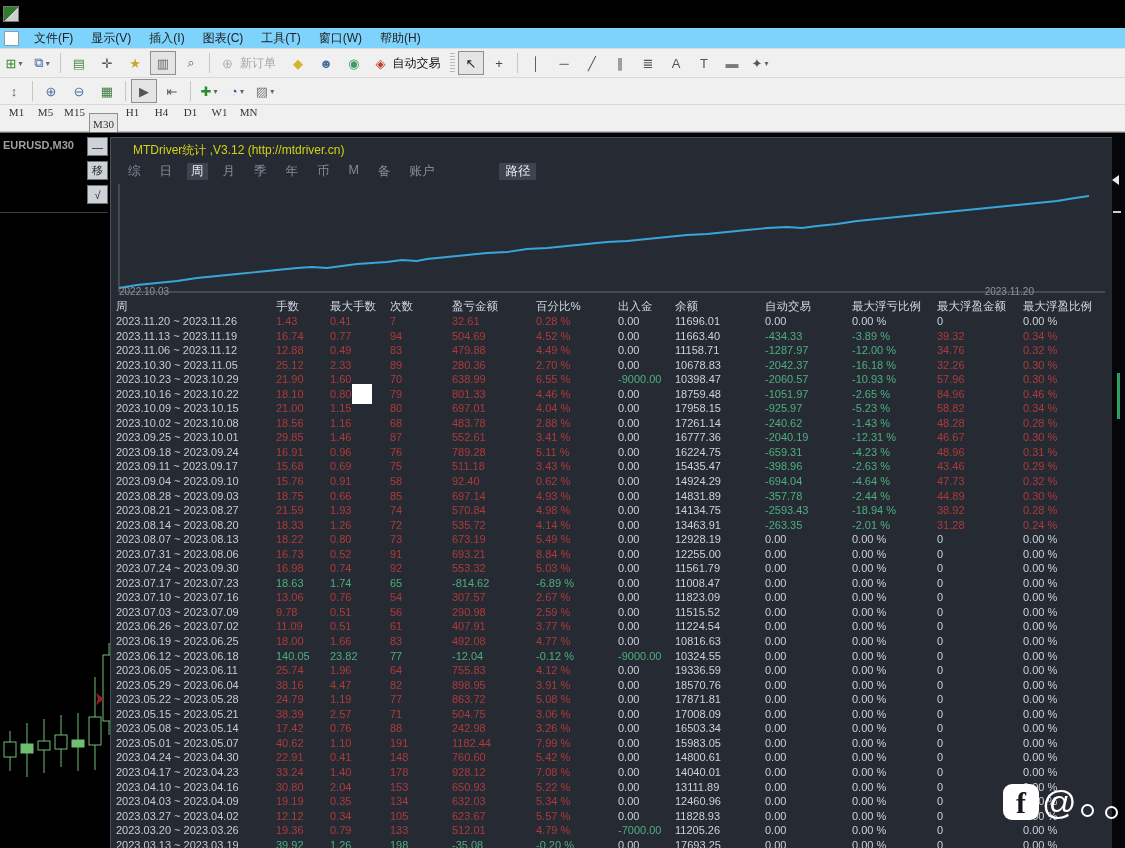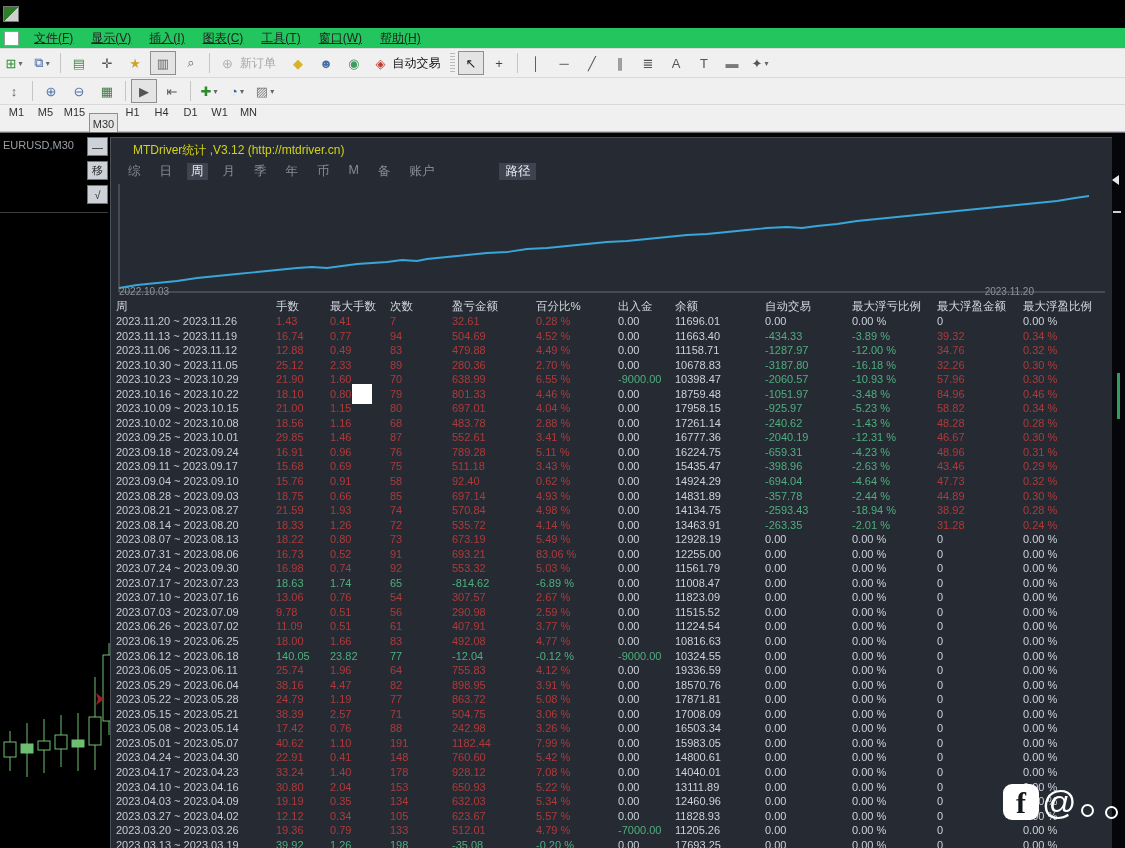--- a/index.html
+++ b/index.html
@@ -1,40 +1,40 @@
 <!DOCTYPE html>
 <html><head>
 <meta charset="utf-8">
 <style>
   html,body{margin:0;padding:0;background:#000;}
   body{width:1125px;height:848px;overflow:hidden;font-family:"Liberation Sans",sans-serif;position:relative;}
   
   .titlebar{height:28px;background:#000;color:#fff;display:flex;align-items:center;font-size:12.5px;}
   .app-icon{width:14px;height:14px;margin:0 8px 0 3px;background:linear-gradient(135deg,#2d7d2d 0 50%,#cfcfcf 50% 100%);border:1px solid #777;}
-  .menubar{height:20px;background:#22c55e;display:flex;align-items:center;font-size:12px;color:#222;border-bottom:1px solid #dcdcdc;text-decoration:underline;}
+  .menubar{height:20px;background:#7dd3fc;display:flex;align-items:center;font-size:12px;color:#222;border-bottom:1px solid #dcdcdc;}
   .menu-doc{width:13px;height:13px;border:1px solid #9a9a9a;background:#fff;margin:0 6px 0 4px;}
   .menu-item{padding:1px 9px;cursor:default;}
   .tbrow{background:#f0f0f0;display:flex;align-items:center;border-bottom:1px solid #d9d9d9;}
   .tb1{height:28px;}
   .tb2{height:26px;}
   .tfbar{height:26px;background:#f0f0f0;display:flex;align-items:center;border-bottom:1px solid #c0c0c0;padding-left:2px;}
   .btn{min-width:24px;height:22px;display:flex;align-items:center;justify-content:center;font-size:13px;color:#555;margin:0 1px;border:1px solid transparent;}
   .btn.pressed{background:#e4e4e4;border:1px solid #8f8f8f;}
   .btn.disabled{color:#b0b0b0;}
   .caret{font-size:8px;color:#666;margin-left:2px;}
   .sep{width:1px;height:20px;background:#c6c6c6;margin:0 4px;}
   .grip{width:5px;height:20px;margin:0 2px;background:repeating-linear-gradient(#bbb 0 1px,transparent 1px 3px);}
   .tb-label{font-size:12px;color:#111;margin-left:7px;}
   .tb-label.gray{color:#a6a6a6;}
   .tf-btn{min-width:27px;height:20px;display:flex;align-items:center;justify-content:center;font-size:11px;color:#333;border:1px solid transparent;}
   .tf-btn.pressed{background:#e6e6e6;border:1px solid #8f8f8f;margin-top:12px;}
   
   .main{position:relative;height:720px;background:#050505;border-top:1px solid #6e6e6e;}
   .left-chart{position:absolute;left:0;top:0;width:110px;height:100%;background:#000;}
-  .symbol-label{position:absolute;left:3px;top:6px;font-size:11px;color:#9aa0a6;}
+  .symbol-label{position:absolute;left:3px;top:6px;font-size:11px;color:#9aa0a6;font-weight:bold;}
   .left-sep{position:absolute;left:0;top:79px;width:108px;height:1px;background:#3c3c3c;}
   .side-btns{position:absolute;left:87px;top:4px;display:flex;flex-direction:column;gap:5px;z-index:5;}
   .side-btn{width:19px;height:17px;background:#cdd2d8;color:#222;border:1px solid #6f757c;font-size:11px;display:flex;align-items:center;justify-content:center;}
   
   .panel{position:absolute;left:110px;top:4px;width:1001px;bottom:0;background:#262b33;border-left:1px solid #4a515a;border-top:1px solid #4a515a;overflow:hidden;}
   .panel-title{height:24px;line-height:24px;padding-left:22px;font-size:12px;color:#d2d214;}
   .tabs{height:19px;display:flex;align-items:center;gap:11px;padding-left:13px;font-size:12.5px;color:#868d97;}
   .tab{padding:0 4px;cursor:default;}
   .tab.active{background:#3d444f;color:#e9edf3;}
   .path-btn{background:#3d444f;color:#e9edf3;padding:0 6px;margin-left:50px;}
@@ -195,21 +195,21 @@
       <span style="color:#2a5fa8;">◔</span>
       <span class="caret">▾</span>
     </div>
   <div class="btn">
       <span style="color:#777;">▨</span>
       <span class="caret">▾</span>
     </div>
 </div>
 
 <div class="tfbar">
-  <div id="tf-items" style="display:flex;">
+  <div id="tf-items" style="display:flex;font-family:Liberation Serif, serif;">
       <div class="tf-btn">M1</div>
       <div class="tf-btn">M5</div>
       <div class="tf-btn">M15</div>
       <div class="tf-btn pressed">M30</div>
       <div class="tf-btn">H1</div>
       <div class="tf-btn">H4</div>
       <div class="tf-btn">D1</div>
       <div class="tf-btn">W1</div>
       <div class="tf-btn">MN</div>
     </div>
@@ -332,21 +332,21 @@
         </div>
         <div class="tgrid trow">
           <div class="cell c-d">2023.10.30 ~ 2023.11.05</div>
           <div class="cell c-r">25.12</div>
           <div class="cell c-r">2.33</div>
           <div class="cell c-r">89</div>
           <div class="cell c-r">280.36</div>
           <div class="cell c-r">2.70 %</div>
           <div class="cell c-w">0.00</div>
           <div class="cell c-w">10678.83</div>
-          <div class="cell c-g">-3187.80</div>
+          <div class="cell c-g">-2042.37</div>
           <div class="cell c-g">-16.18 %</div>
           <div class="cell c-r">32.26</div>
           <div class="cell c-r">0.30 %</div>
         </div>
         <div class="tgrid trow">
           <div class="cell c-d">2023.10.23 ~ 2023.10.29</div>
           <div class="cell c-r">21.90</div>
           <div class="cell c-r">1.60</div>
           <div class="cell c-r">70</div>
           <div class="cell c-r">638.99</div>
@@ -361,21 +361,21 @@
         <div class="tgrid trow">
           <div class="cell c-d">2023.10.16 ~ 2023.10.22</div>
           <div class="cell c-r">18.10</div>
           <div class="cell c-r">0.80</div>
           <div class="cell c-r">79</div>
           <div class="cell c-r">801.33</div>
           <div class="cell c-r">4.46 %</div>
           <div class="cell c-w">0.00</div>
           <div class="cell c-w">18759.48</div>
           <div class="cell c-g">-1051.97</div>
-          <div class="cell c-g">-3.48 %</div>
+          <div class="cell c-g">-2.65 %</div>
           <div class="cell c-r">84.96</div>
           <div class="cell c-r">0.46 %</div>
         </div>
         <div class="tgrid trow">
           <div class="cell c-d">2023.10.09 ~ 2023.10.15</div>
           <div class="cell c-r">21.00</div>
           <div class="cell c-r">1.15</div>
           <div class="cell c-r">80</div>
           <div class="cell c-r">697.01</div>
           <div class="cell c-r">4.04 %</div>
@@ -511,21 +511,21 @@
           <div class="cell c-w">0.00 %</div>
           <div class="cell c-w">0</div>
           <div class="cell c-w">0.00 %</div>
         </div>
         <div class="tgrid trow">
           <div class="cell c-d">2023.07.31 ~ 2023.08.06</div>
           <div class="cell c-r">16.73</div>
           <div class="cell c-r">0.52</div>
           <div class="cell c-r">91</div>
           <div class="cell c-r">693.21</div>
-          <div class="cell c-r">83.06 %</div>
+          <div class="cell c-r">8.84 %</div>
           <div class="cell c-w">0.00</div>
           <div class="cell c-w">12255.00</div>
           <div class="cell c-w">0.00</div>
           <div class="cell c-w">0.00 %</div>
           <div class="cell c-w">0</div>
           <div class="cell c-w">0.00 %</div>
         </div>
         <div class="tgrid trow">
           <div class="cell c-d">2023.07.24 ~ 2023.09.30</div>
           <div class="cell c-r">16.98</div>

